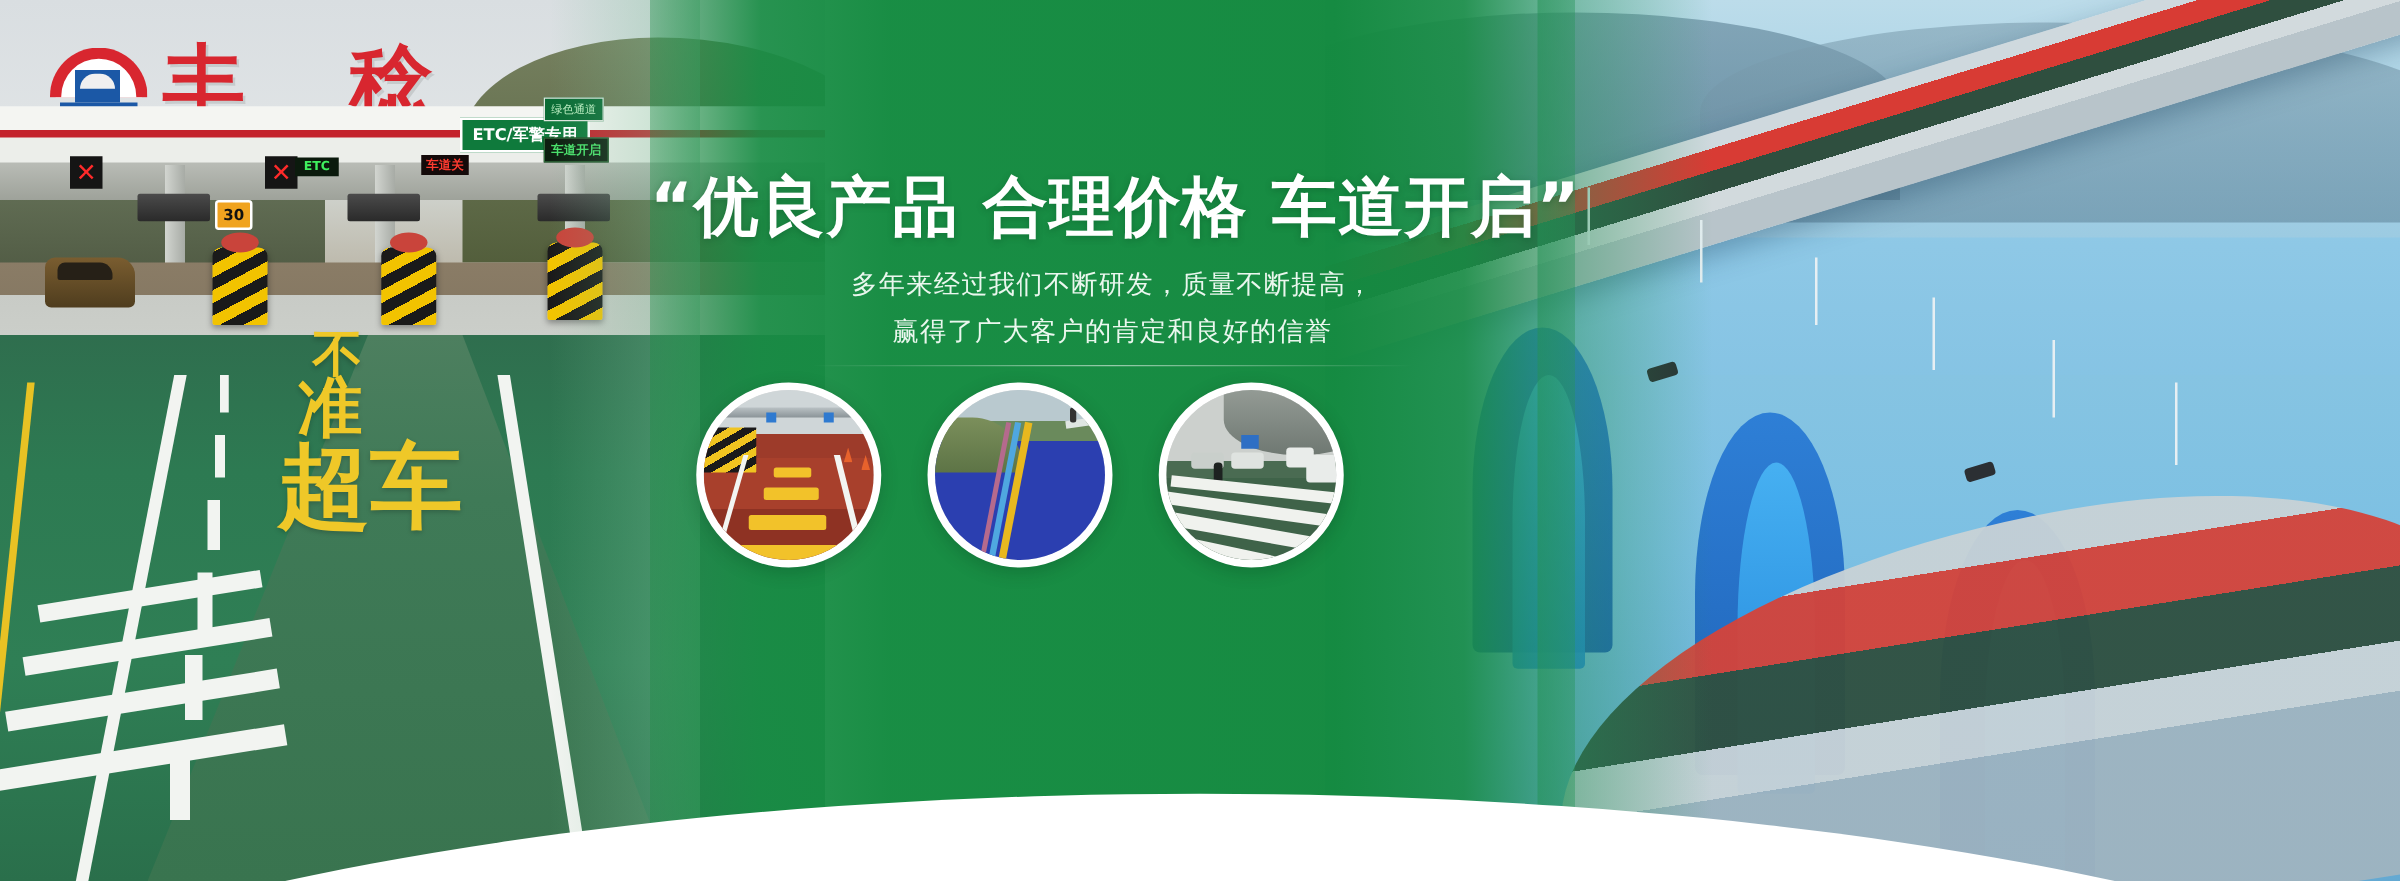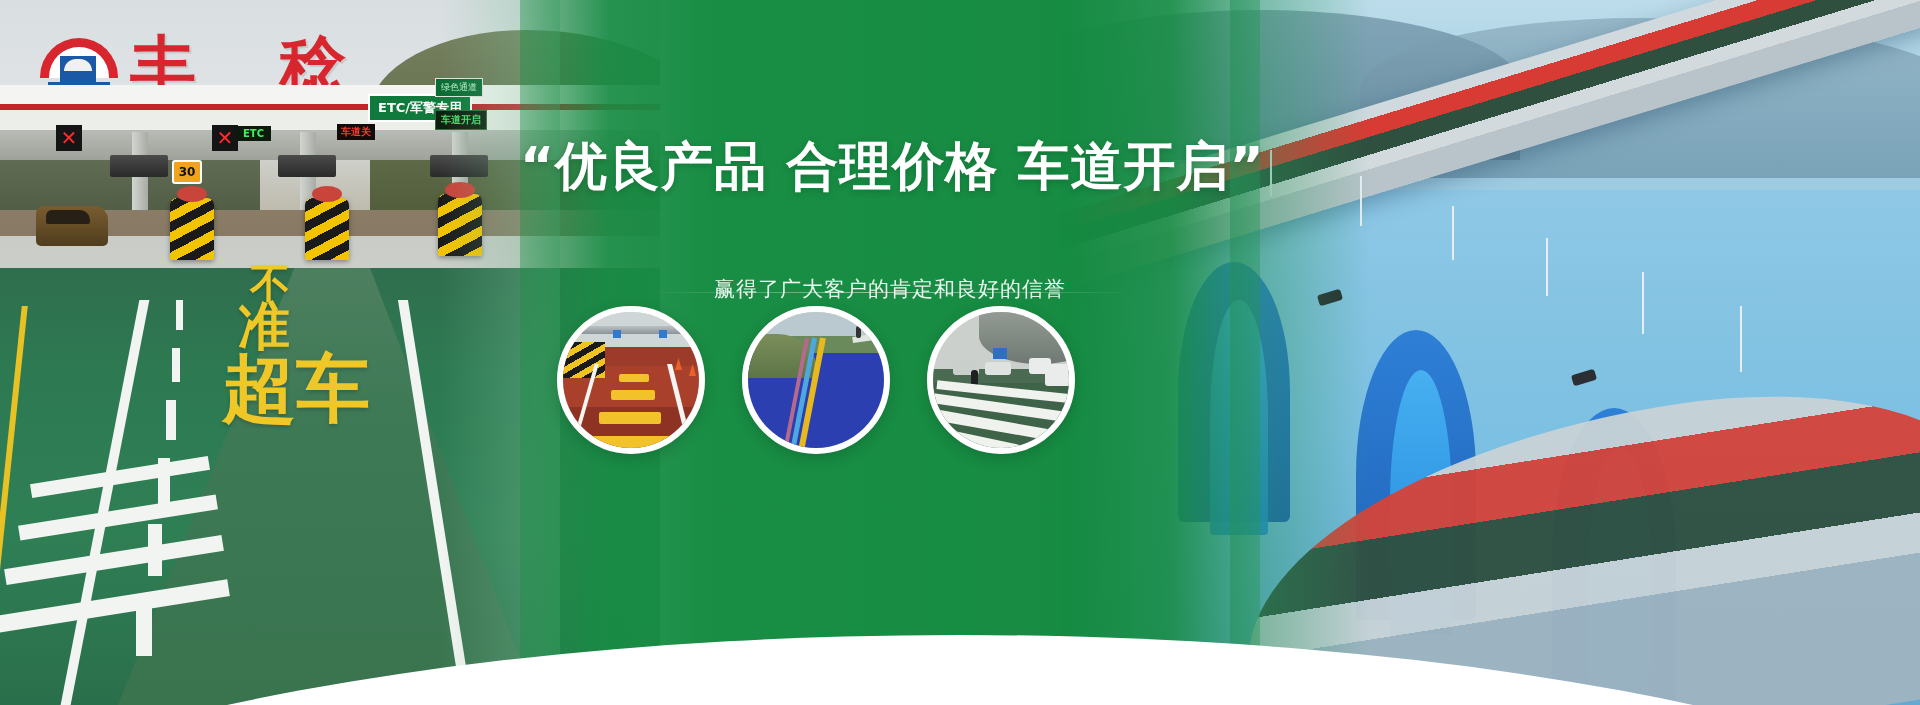--- a/index.html
+++ b/index.html
@@ -113,21 +113,21 @@
 
   
   .text-wrap { position:absolute; left:520px; top:0; width:740px; height:705px; text-align:center; }
   .headline { position:absolute; left:0; top:135px; width:740px;
               font-size:52px; line-height:62px; font-weight:700; color:#ffffff;
               letter-spacing:1px; white-space:nowrap;
               text-shadow:0 2px 6px rgba(0,60,25,.30); }
   .subline { position:absolute; left:0; width:740px; font-size:21px; line-height:30px;
              color:#eaf7ee; letter-spacing:1px; font-weight:400; }
   .sub1 { top:212px; }
-  .sub2 { top:250px;margin-top:24px; }
+  .sub2 { top:250px; }
   .rule { position:absolute; left:130px; width:480px; height:1px;
           background:linear-gradient(90deg,rgba(255,255,255,0),rgba(255,255,255,.55),rgba(255,255,255,0)); }
   .rule1 { top:292px; }
 
   
   .thumbs { position:absolute; left:520px; top:300px; width:740px; height:180px; }
   .thumb { position:absolute; width:148px; height:148px; border-radius:50%;
            border:6px solid #ffffff; overflow:hidden; box-shadow:0 4px 14px rgba(0,40,20,.22);
            background:#ddd; }
   .t1 { left:37px; top:6px; }
@@ -266,20 +266,21 @@
                 background:linear-gradient(180deg,#c8d2d6 0 10%,#d4433a 10% 26%,#2f4f3f 26% 44%,#c9d3d7 44% 56%,#9fb4c0 56% 100%);
                 transform:rotate(-9deg);opacity:.95;"></div>
   </div>
 
   <div class="green-soft-l"></div>
   <div class="green-panel"></div>
   <div class="green-soft-r"></div>
 
   <div class="text-wrap">
     <div class="headline">“优良产品 合理价格 车道开启”</div>
+    <div class="subline sub1">多年来经过我们不断研发，质量不断提高，</div>
     <div class="subline sub2">赢得了广大客户的肯定和良好的信誉</div>
     <div class="rule rule1"></div>
   </div>
 
   <div class="thumbs">
 
     <div class="thumb t1">
       <div class="tin tin-red">
         <div class="gantry"></div>
         <div class="barrier"></div>

